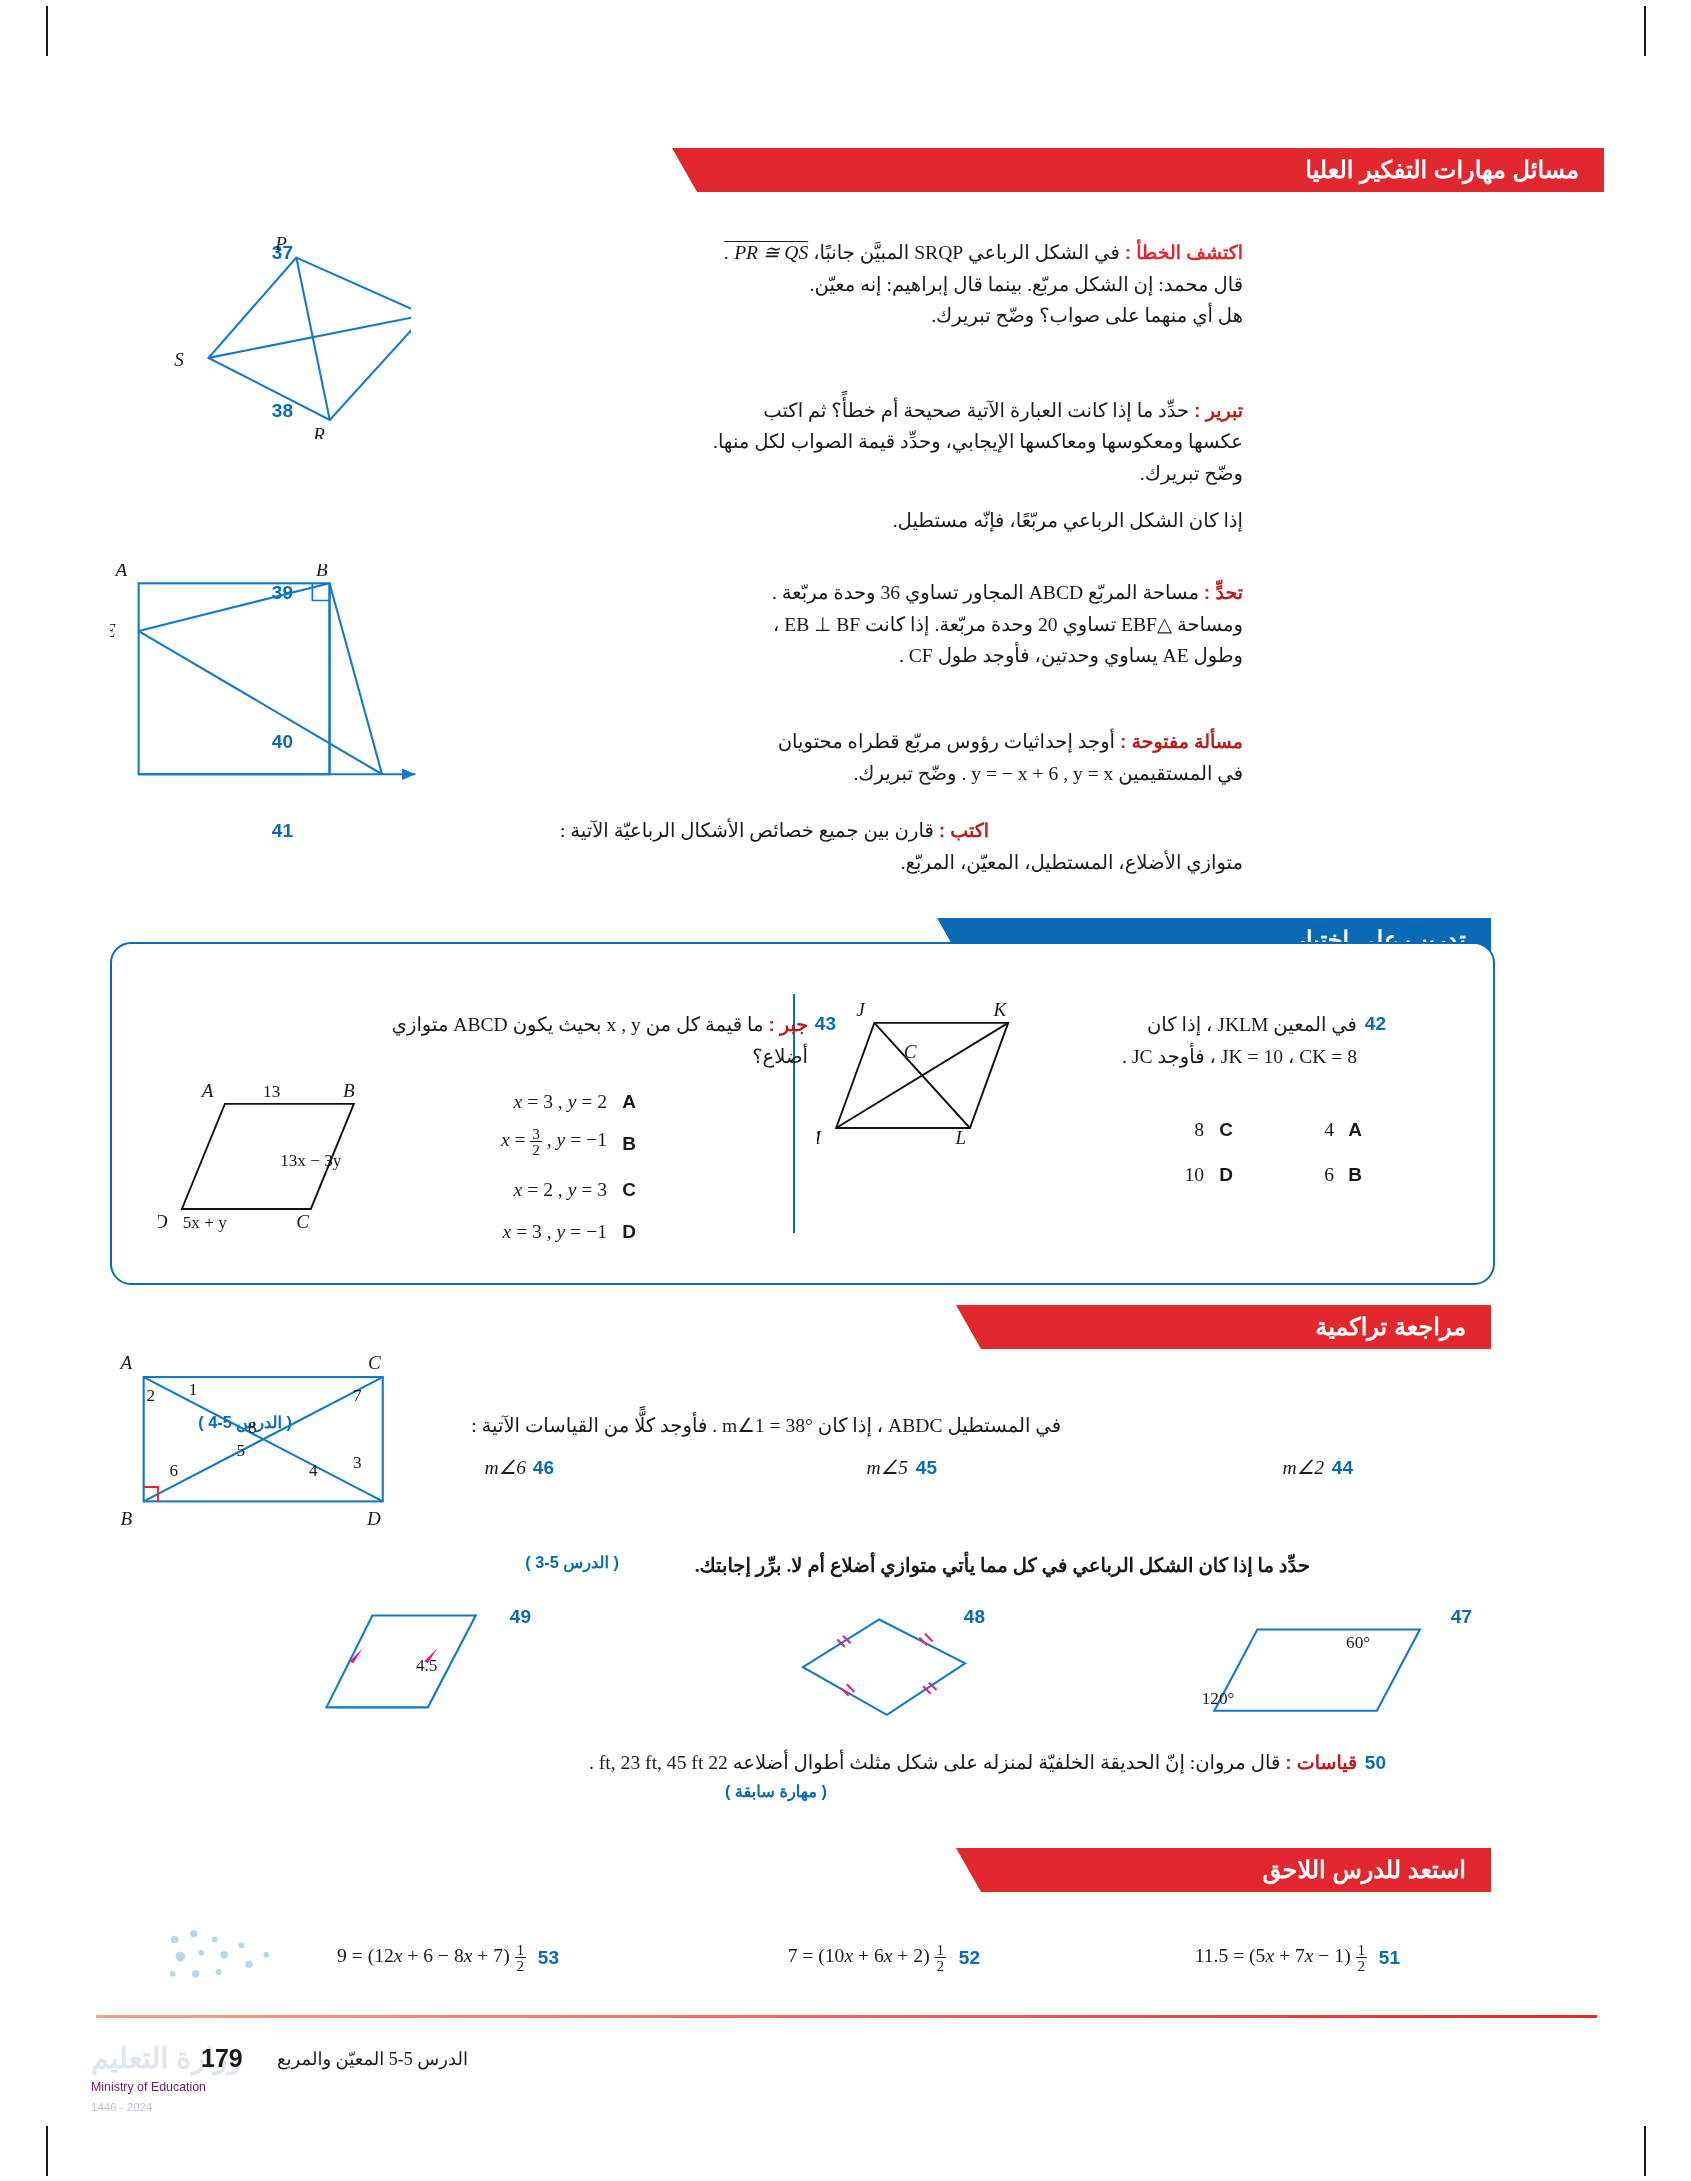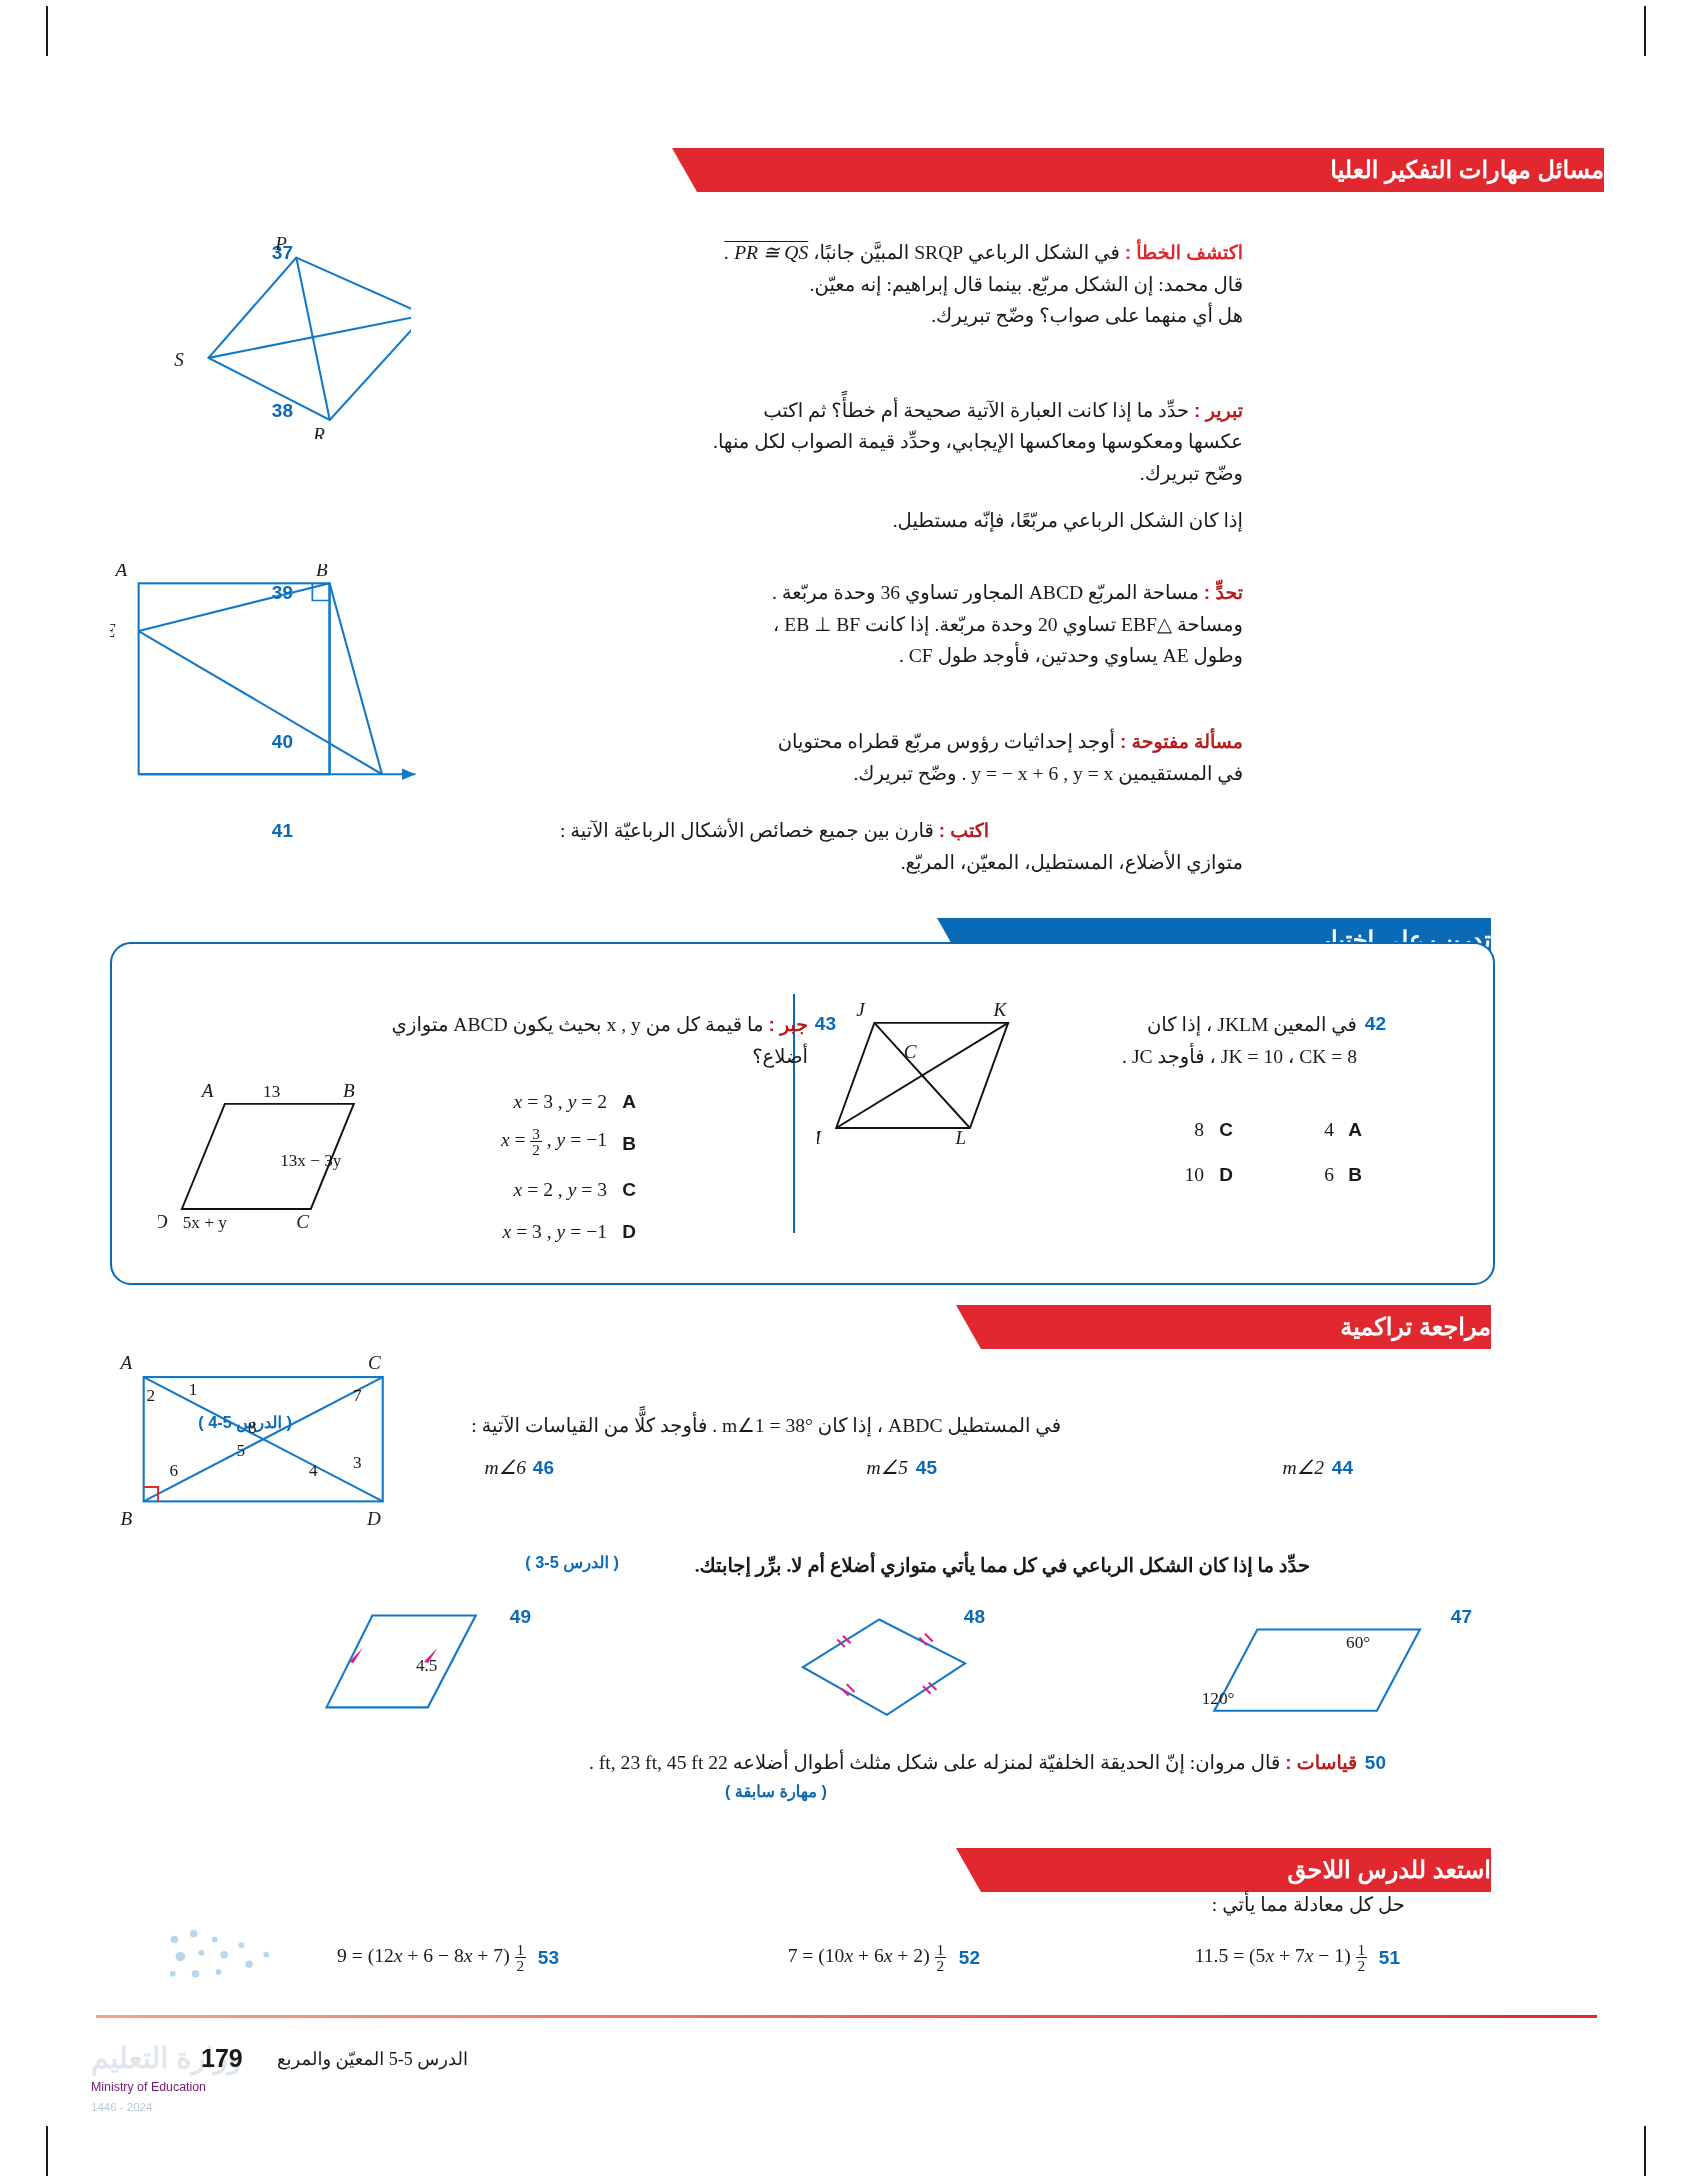--- a/index.html
+++ b/index.html
@@ -19,20 +19,21 @@
 
   
   .bar{
     position:absolute;
     height:44px;
     display:flex;align-items:center;justify-content:flex-start;
     color:#ffffff;
     font-family:"Liberation Sans", sans-serif;
     font-weight:bold;
     font-size:24px;
+    padding-right:25px;
     box-sizing:border-box;
     letter-spacing:0;
   }
   .bar.red{
     background:#e2282f;
     clip-path:polygon(0 0,100% 0,100% 100%,25px 100%);
   }
   .bar.blue{
     background:#0b6ab5;
     clip-path:polygon(0 0,100% 0,100% 100%,25px 100%);
@@ -324,21 +325,20 @@
   <div class="txt" style="right:335px;top:1747px;width:1061px;text-align:right;">
     <span class="kwb">قياسات :</span>
     <span>قال مروان: إنّ الحديقة الخلفيّة لمنزله على شكل مثلث أطوال أضلاعه 22 ft, 23 ft, 45 ft .</span>
   </div>
   <div class="tag" style="right:865px;top:1782px;">( مهارة سابقة )</div>
 
   <div class="bar red" style="left:956px;top:1816px;width:535px;margin-top:32px;">
     <span style="width:100%;text-align:right;">استعد للدرس اللاحق</span>
   </div>
 
-  <div class="txt" style="right:287px;top:1889px;width:1109px;text-align:right;">حل كل معادلة مما يأتي :</div>
 
   <div class="num" style="right:292px;top:1947px;">51</div>
   <div class="txt" style="right:325px;top:1940px;">
     <span style="display:inline-block;vertical-align:middle;text-align:center;font-size:15.3px;line-height:15.3px;">
       <span style="display:block;border-bottom:1.3px solid #1a1a1a;padding:0 1.9px;">1</span>
       <span style="display:block;padding:0 1.9px;">2</span>
     </span>
     (5<span class="it ser">x</span> + 7<span class="it ser">x</span> − 1) = 11.5
   </div>
 

